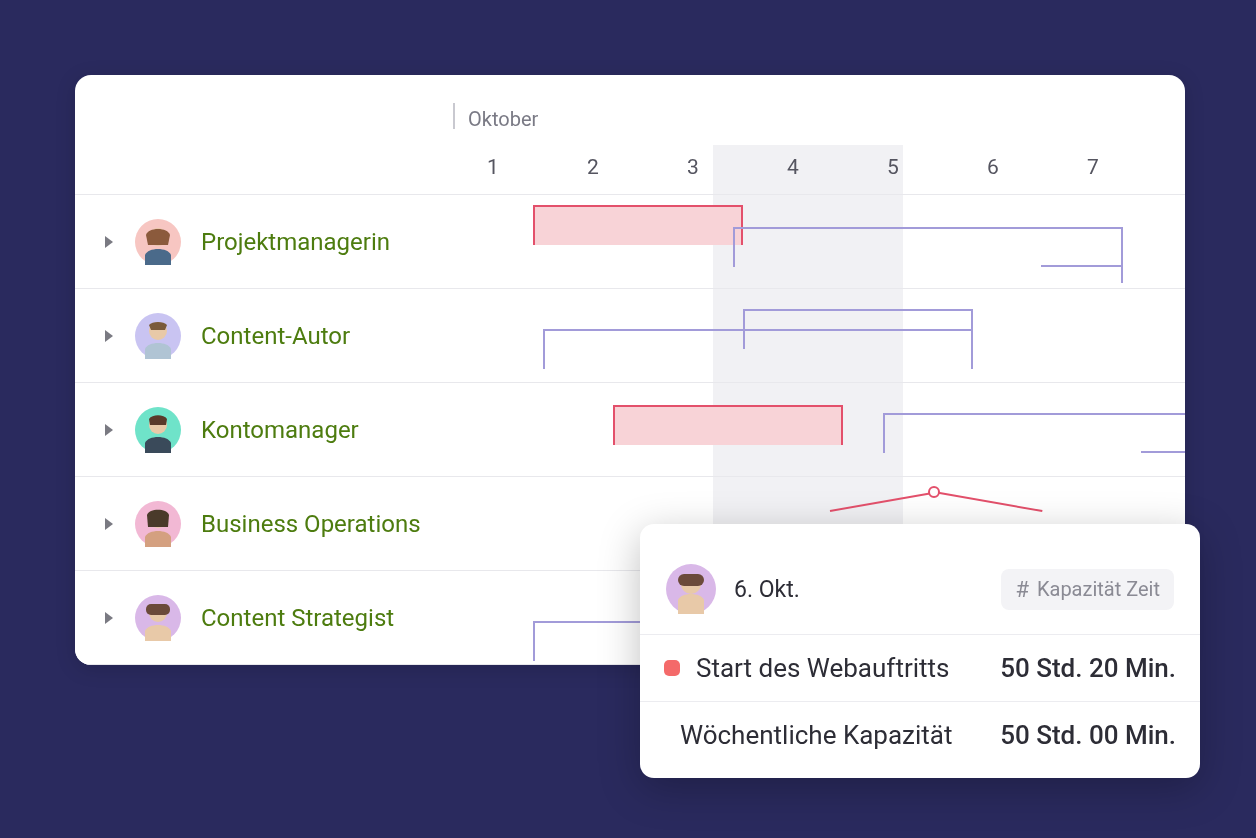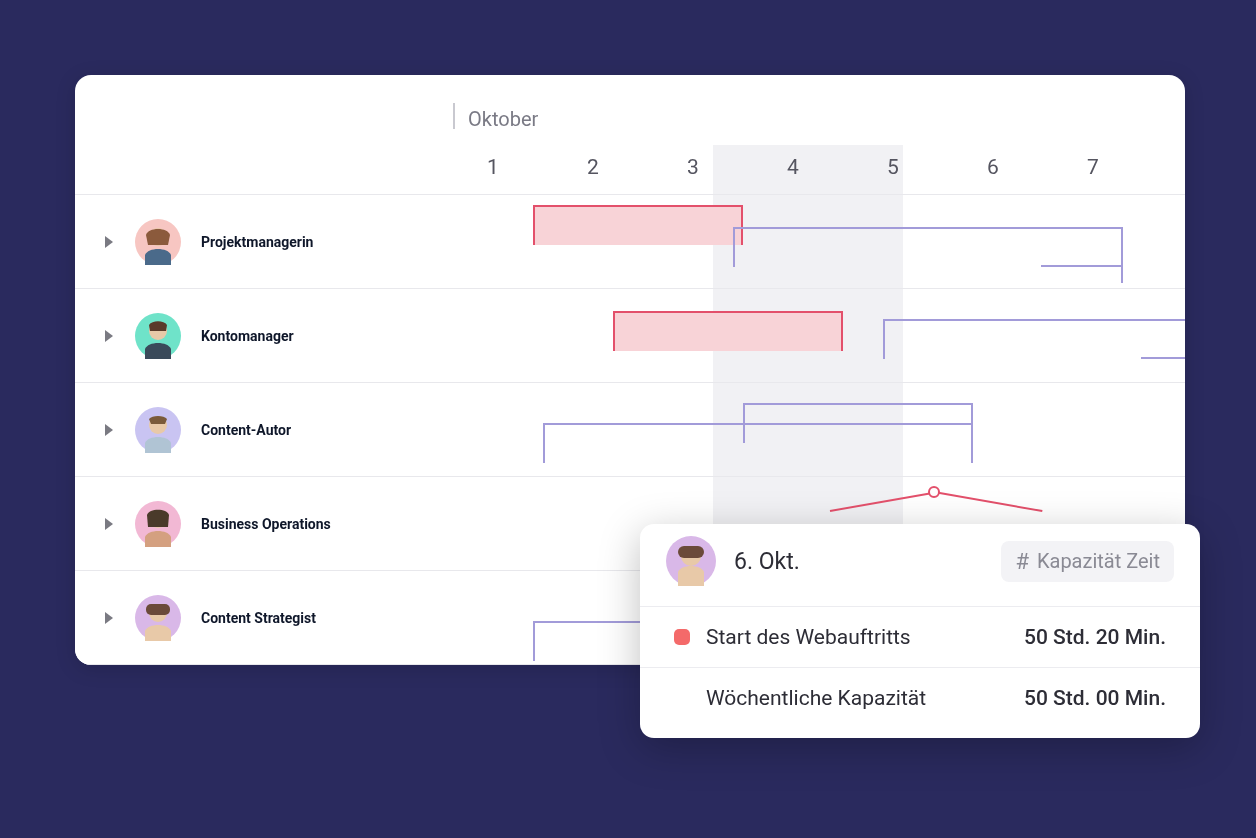--- a/index.html
+++ b/index.html
@@ -91,23 +91,22 @@
     width: 46px; height: 46px;
     border-radius: 50%;
     margin-right: 20px;
     flex-shrink: 0;
     display: flex;
     align-items: center;
     justify-content: center;
   }
   .avatar svg { width: 100%; height: 100%; }
   .role-label {
-    font-size: 14px;
-    color: #0f172a;
-    font-weight: bold;
+    font-size: 24px;
+    color: #4d7c0f;
   }
   .bars {
     position: absolute;
     left: 378px;
     right: 0;
     top: 0;
     bottom: 0;
     z-index: 1;
   }
   .bar {
@@ -135,21 +134,21 @@
     width: 560px;
     background: #fff;
     border-radius: 14px;
     box-shadow: 0 10px 40px rgba(0,0,0,0.25);
     z-index: 10;
     padding-bottom: 10px;
   }
   .popup-header {
     display: flex;
     align-items: center;
-    padding: 12px 26px 20px 26px;
+    padding: 40px 26px 20px 26px;
   }
   .popup-avatar {
     width: 50px; height: 50px;
     border-radius: 50%;
     margin-right: 18px;
     flex-shrink: 0;
   }
   .popup-date {
     font-size: 23px;
     color: #2d2d36;
@@ -165,34 +164,34 @@
     font-size: 20px;
   }
   .hash {
     font-size: 22px;
     margin-right: 8px;
     color: #8a8a94;
   }
   .popup-row {
     display: flex;
     align-items: center;
-    padding: 18px 34px;
+    padding: 18px 24px;
     border-top: 1px solid #ececf0;
-    font-size: 21px;
+    font-size: 26px;
     color: #2d2d36;
   }
   .dot {
     width: 16px; height: 16px;
     border-radius: 5px;
     background: #f46a6a;
     margin-right: 16px;
     flex-shrink: 0;
   }
   .popup-row .spacer { flex: 1; }
-  .popup-row.second .label { margin-left: 32px; }
+  .popup-row.second .label { margin-left: 16px; }
   .popup-val { font-weight: 500; }
   .anchor {
     position: absolute;
     width: 12px; height: 12px;
     border-radius: 50%;
     background: #fff;
     border: 2px solid #e3506b;
     z-index: 5;
   }
   .peak-line {
@@ -241,49 +240,49 @@
         <div class="bars">
           <div class="bar solid" style="left: 80px; width: 210px; top: 10px; border-color: rgb(227, 80, 107); --fill: #f8d3d7; background: rgb(248, 211, 215);"></div>
           <div class="bar step" style="left: 280px; width: 390px; top: 32px; border-color: rgb(162, 155, 217); background: transparent; --step-w: 80px;"></div>
         </div>
       </div>
       <div class="row">
         <div class="row-left">
           <div class="caret"></div>
           <div class="avatar">
             <svg viewBox="0 0 46 46">
+              <circle cx="23" cy="23" r="23" fill="#c9c4f2"></circle>
+              <circle cx="23" cy="18" r="9" fill="#e8c9a8"></circle>
+              <path d="M14 12c3-4 15-4 18 0l-2 5h-14z" fill="#7a5a3a"></path>
+              <path d="M10 36c3-8 23-8 26 0v10H10z" fill="#b0c4d4"></path>
+            </svg>
+          </div>
+          <div class="role-label">Content-Autor</div>
+        </div>
+        <div class="bars">
+          <div class="bar" style="left: 90px; width: 430px; top: 40px; border-color: rgb(162, 155, 217); background: transparent;"></div>
+          <div class="bar" style="left: 290px; width: 230px; top: 20px; border-color: rgb(162, 155, 217); background: transparent;"></div>
+        </div>
+      </div>
+      <div class="row">
+        <div class="row-left">
+          <div class="caret"></div>
+          <div class="avatar">
+            <svg viewBox="0 0 46 46">
               <circle cx="23" cy="23" r="23" fill="#6fe3c9"></circle>
               <circle cx="23" cy="18" r="9" fill="#e8c9a8"></circle>
               <path d="M14 12c3-5 15-5 18 0l-1 6h-16z" fill="#5a3a2a"></path>
               <path d="M10 36c3-8 23-8 26 0v10H10z" fill="#3a4a5a"></path>
             </svg>
           </div>
           <div class="role-label">Kontomanager</div>
         </div>
         <div class="bars">
           <div class="bar solid" style="left: 160px; width: 230px; top: 22px; border-color: rgb(227, 80, 107); --fill: #f8d3d7; background: rgb(248, 211, 215);"></div>
           <div class="bar step" style="left: 430px; width: 350px; top: 30px; border-color: rgb(162, 155, 217); background: transparent; --step-w: 90px;"></div>
-        </div>
-      </div>
-      <div class="row">
-        <div class="row-left">
-          <div class="caret"></div>
-          <div class="avatar">
-            <svg viewBox="0 0 46 46">
-              <circle cx="23" cy="23" r="23" fill="#c9c4f2"></circle>
-              <circle cx="23" cy="18" r="9" fill="#e8c9a8"></circle>
-              <path d="M14 12c3-4 15-4 18 0l-2 5h-14z" fill="#7a5a3a"></path>
-              <path d="M10 36c3-8 23-8 26 0v10H10z" fill="#b0c4d4"></path>
-            </svg>
-          </div>
-          <div class="role-label">Content-Autor</div>
-        </div>
-        <div class="bars">
-          <div class="bar" style="left: 90px; width: 430px; top: 40px; border-color: rgb(162, 155, 217); background: transparent;"></div>
-          <div class="bar" style="left: 290px; width: 230px; top: 20px; border-color: rgb(162, 155, 217); background: transparent;"></div>
         </div>
       </div>
       <div class="row">
         <div class="row-left">
           <div class="caret"></div>
           <div class="avatar">
             <svg viewBox="0 0 46 46">
               <circle cx="23" cy="23" r="23" fill="#f2b8d4"></circle>
               <circle cx="23" cy="18" r="9" fill="#e8c9a8"></circle>
               <path d="M12 14c2-7 20-7 22 0l-1 12h-20z" fill="#4a3a2a"></path>

